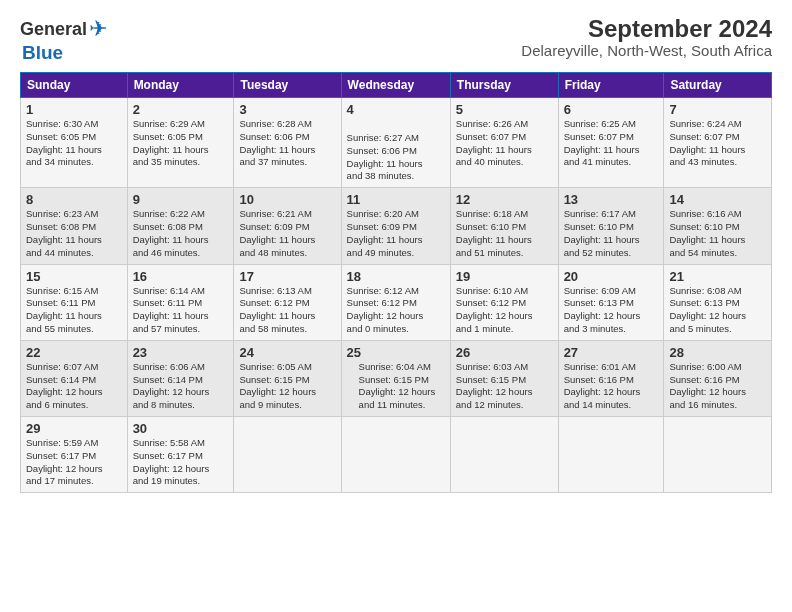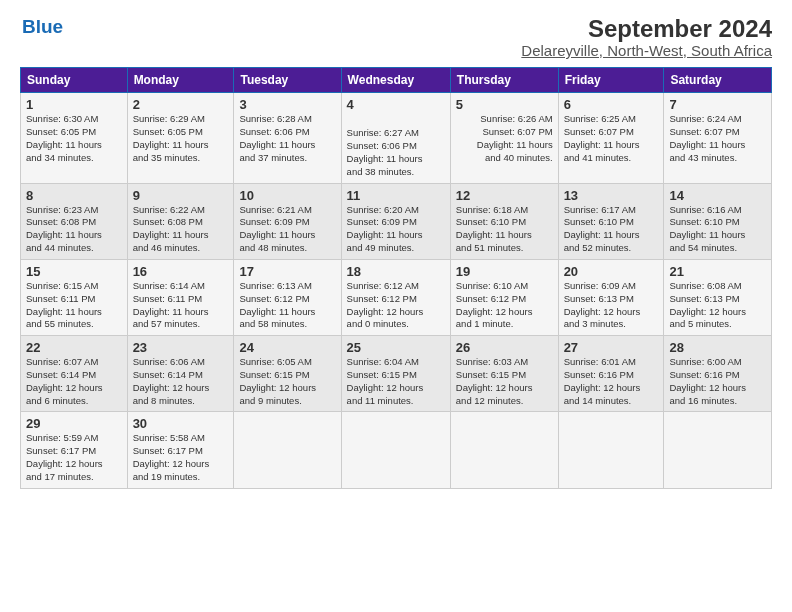--- a/index.html
+++ b/index.html
@@ -34,21 +34,20 @@
     }
     .month-title {
       font-size: 24px;
       font-weight: bold;
       color: #333;
       line-height: 1.1;
     }
     .subtitle {
       font-size: 15px;
       color: #555;
-      text-decoration: underline;
     }
     table {
       width: 100%;
       border-collapse: collapse;
       font-size: 10px;
     }
     thead tr th {
       background-color: #4c1d95;
       color: #fff;
       text-align: left;
@@ -85,20 +84,24 @@
     td.empty {
       background-color: #f5f5f5;
     }
   </style>
 </head>
 <body>
 
 <div class="page">
   <div class="header-row">
     <div class="logo">
+      <div class="logo-line">
+        <span style="font-size:18px;font-weight:bold;color:#333;">General</span>
+        <span style="font-size:22px;color:#1a6bb5;margin-left:2px;">✈</span>
+      </div>
       <span style="font-size:19px;font-weight:bold;color:#1a6bb5;margin-left:2px;">Blue</span>
     </div>
     <div class="title-block">
       <div class="month-title">September 2024</div>
       <div class="subtitle">Delareyville, North-West, South Africa</div>
     </div>
   </div>
 
   <table>
     <thead>
@@ -137,21 +140,21 @@
           </td>
           <td>
             <span class="day-num">4</span>
             <div class="day-info" style="white-space: pre-line; margin-top: 15px;">Sunrise: 6:27 AM
 Sunset: 6:06 PM
 Daylight: 11 hours
 and 38 minutes.</div>
           </td>
           <td>
             <span class="day-num">5</span>
-            <div class="day-info" style="white-space: pre-line; text-align: right;">Sunrise: 6:26 AM
+            <div class="day-info" style="white-space: pre-line;">Sunrise: 6:26 AM
 Sunset: 6:07 PM
 Daylight: 11 hours
 and 40 minutes.</div>
           </td>
           <td>
             <span class="day-num">6</span>
             <div class="day-info" style="white-space: pre-line;">Sunrise: 6:25 AM
 Sunset: 6:07 PM
 Daylight: 11 hours
 and 41 minutes.</div>
@@ -283,21 +286,21 @@
           </td>
           <td>
             <span class="day-num">24</span>
             <div class="day-info" style="white-space: pre-line;">Sunrise: 6:05 AM
 Sunset: 6:15 PM
 Daylight: 12 hours
 and 9 minutes.</div>
           </td>
           <td>
             <span class="day-num">25</span>
-            <div class="day-info" style="white-space: pre-line;">Sunrise: 6:04 AM
+            <div class="day-info" style="white-space: pre-line; margin-left: 12px;">Sunrise: 6:04 AM
 Sunset: 6:15 PM
 Daylight: 12 hours
 and 11 minutes.</div>
           </td>
           <td>
             <span class="day-num">26</span>
             <div class="day-info" style="white-space: pre-line;">Sunrise: 6:03 AM
 Sunset: 6:15 PM
 Daylight: 12 hours
 and 12 minutes.</div>

